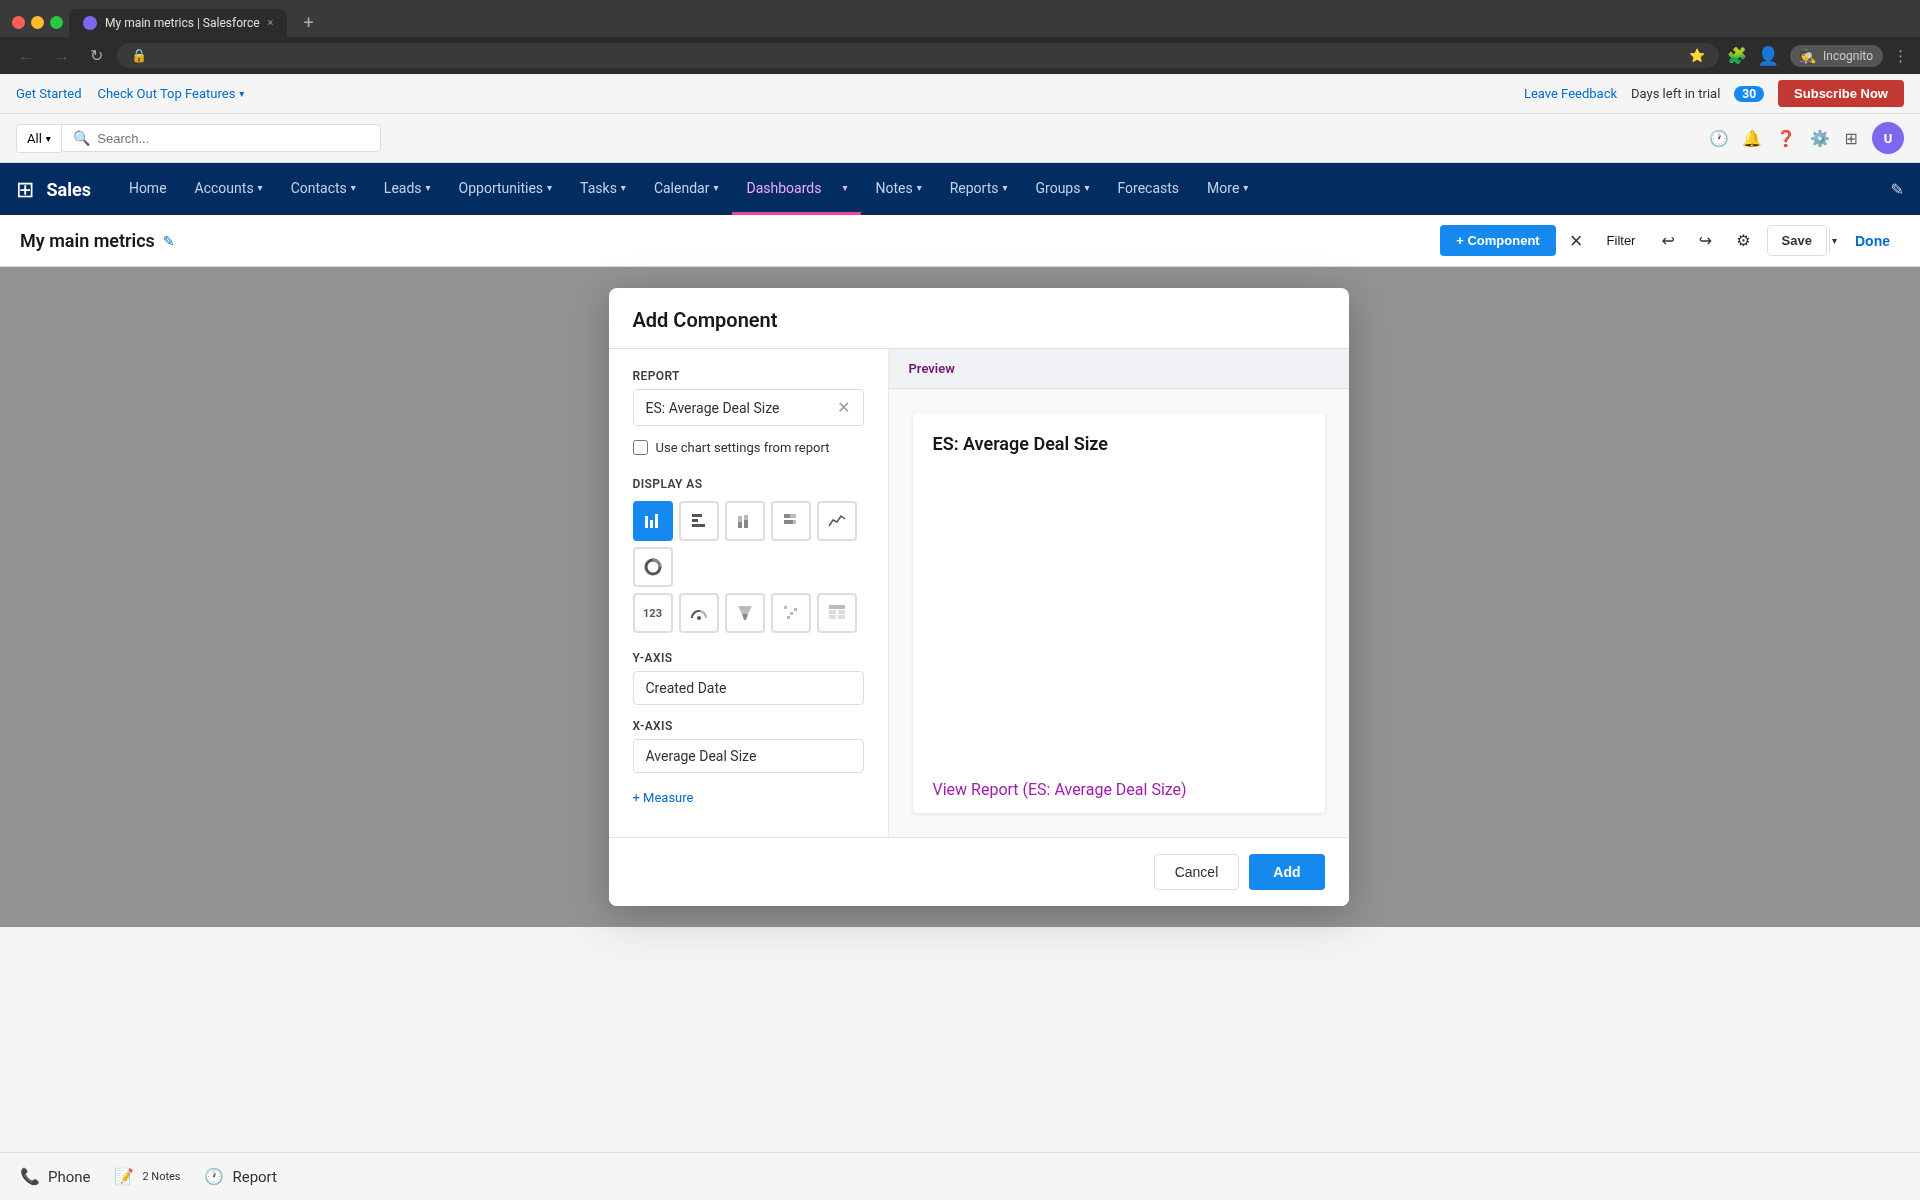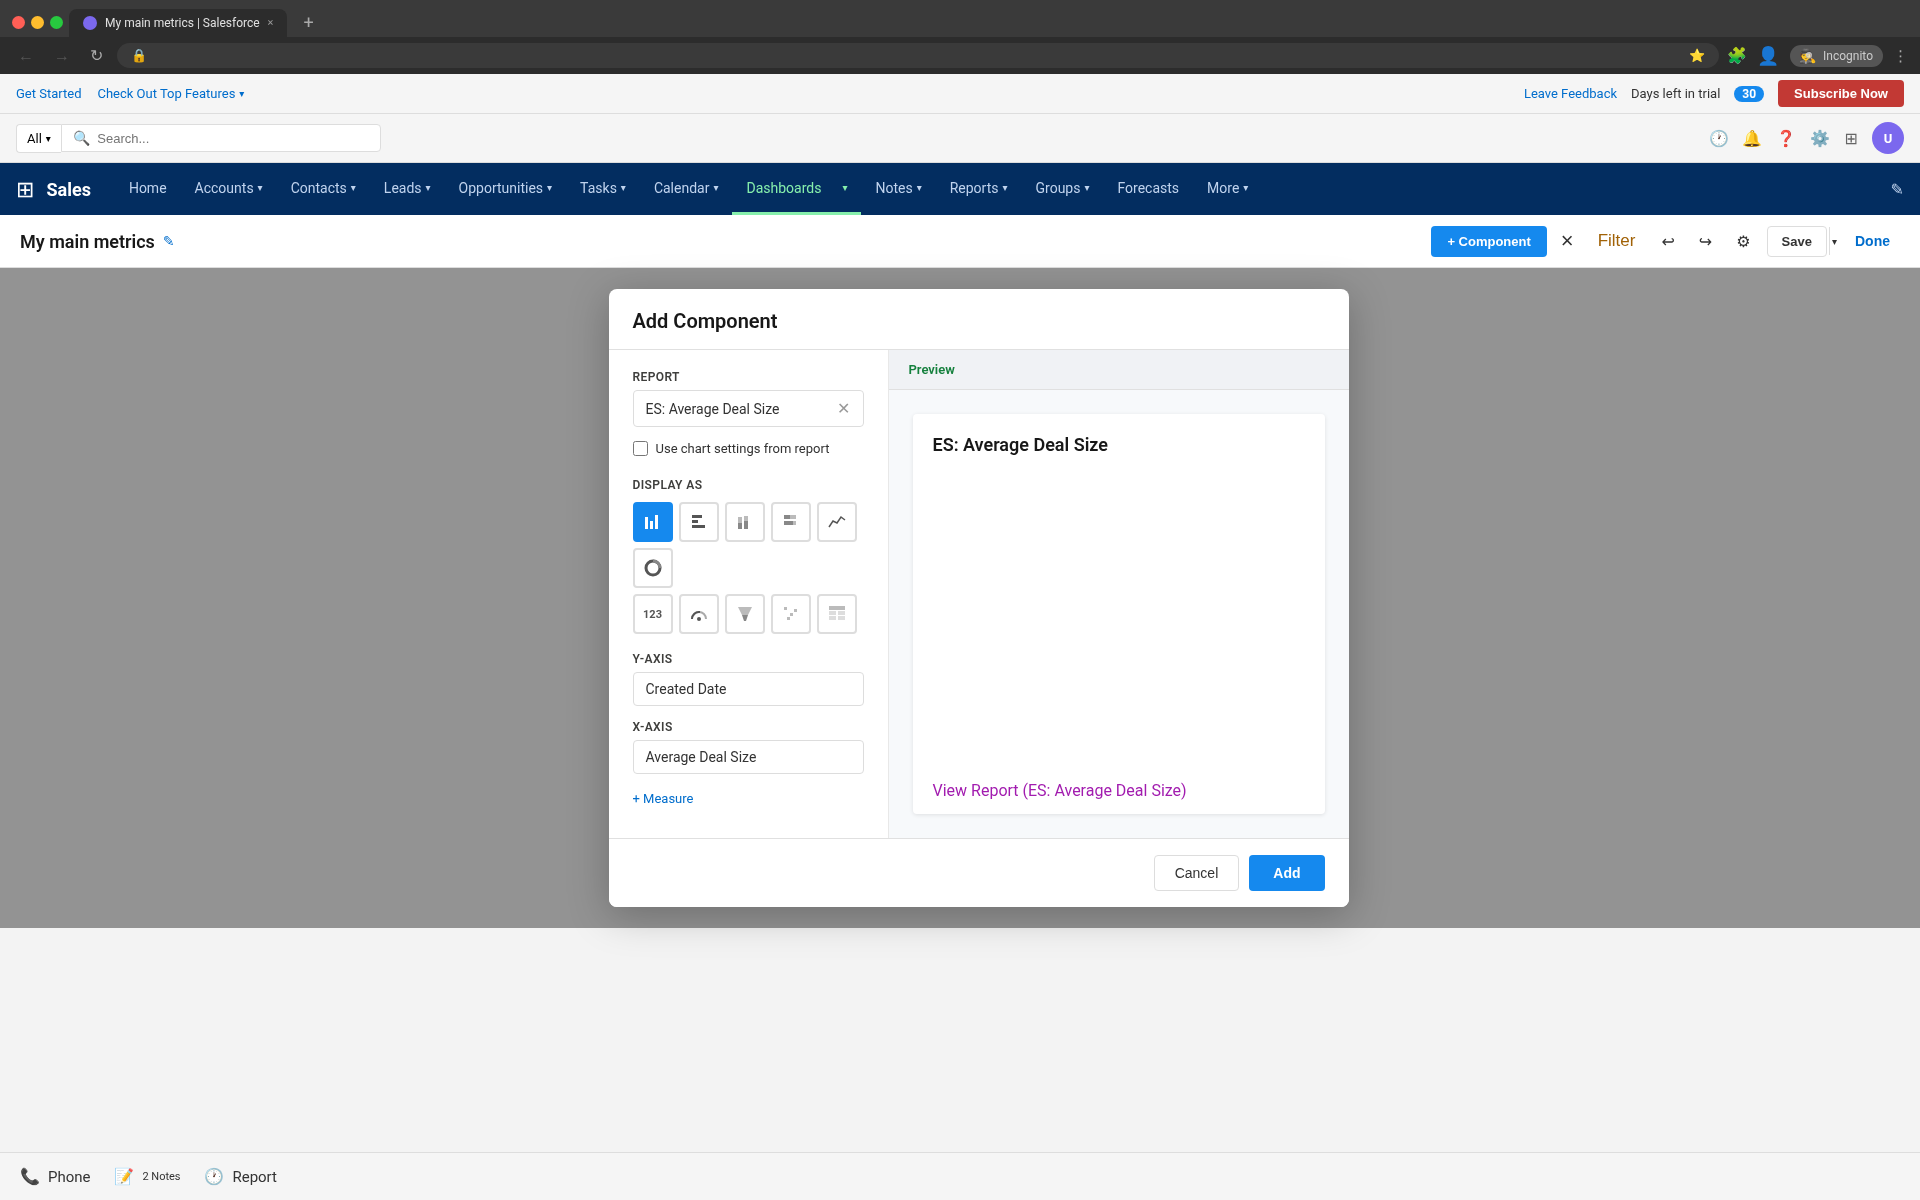--- a/index.html
+++ b/index.html
@@ -42,32 +42,32 @@
     .sf-icons-right { display: flex; align-items: center; gap: 14px; color: #666; font-size: 18px; }
     .sf-icons-right span { cursor: pointer; }
     .avatar-circle { width: 32px; height: 32px; border-radius: 50%; background: #7b68ee; display: flex; align-items: center; justify-content: center; color: white; font-size: 13px; font-weight: bold; }
 
     
     .sf-navbar { background: #032d60; display: flex; align-items: center; padding: 0 16px; height: 52px; }
     .sf-app-launcher { color: white; font-size: 22px; cursor: pointer; margin-right: 12px; }
     .sf-app-name { color: white; font-size: 18px; font-weight: 700; margin-right: 24px; }
     .sf-nav { display: flex; align-items: center; gap: 0; height: 100%; }
     .sf-nav-item { color: #c0d3ee; font-size: 14px; padding: 0 14px; height: 100%; display: flex; align-items: center; gap: 4px; cursor: pointer; white-space: nowrap; border-bottom: 3px solid transparent; }
-    .sf-nav-item.active { color: #86efac; border-bottom: 3px solid #86efac; gap: 21px; }
+    .sf-nav-item.active { color: #f0abfc; border-bottom: 3px solid #ec4899; gap: 21px; }
     .sf-nav-item .chevron { font-size: 10px; }
     .sf-nav-edit { color: #c0d3ee; margin-left: auto; font-size: 16px; cursor: pointer; }
 
     
     .sf-dash-bar { background: white; padding: 10px 20px; display: flex; align-items: center; justify-content: space-between; border-bottom: 1px solid #ddd; }
     .dash-title { font-size: 18px; font-weight: 600; color: #181818; }
     .dash-title-edit { color: #006dcc; font-size: 14px; margin-left: 8px; cursor: pointer; }
     .dash-actions { display: flex; align-items: center; gap: 8px; }
     .btn-component { background: #1589ee; color: white; border: none; border-radius: 4px; padding: 8px 16px; font-size: 13px; font-weight: 600; cursor: pointer; display: flex; align-items: center; gap: 6px; }
     .btn-close-x { background: none; border: none; font-size: 22px; cursor: pointer; color: #333; padding: 0 6px; }
-    .btn-filter { background: none; border: none; color: #a16207; font-size: 17px; cursor: pointer; padding: 6px 10px; }
+    .btn-filter { background: none; border: none; color: #0f172a; font-size: 13px; cursor: pointer; padding: 6px 10px; }
     .btn-undo, .btn-redo, .btn-settings { background: none; border: none; color: #333; font-size: 16px; cursor: pointer; padding: 4px 8px; }
     .btn-save { background: none; border: 1px solid #ddd; border-radius: 4px; color: #333; font-size: 13px; cursor: pointer; padding: 7px 14px; font-weight: 600; display: flex; align-items: center; gap: 4px; }
     .btn-done { background: none; border: none; color: #006dcc; font-size: 14px; font-weight: 600; cursor: pointer; padding: 7px 10px; }
     .save-divider { width: 1px; height: 28px; background: #ddd; margin: 0 2px; }
 
     
     .main-content { background: #f5f5f5; position: relative; }
 
     
     .modal-overlay { position: absolute; top: 0; left: 0; right: 0; bottom: 0; background: rgba(0,0,0,0.4); display: flex; align-items: center; justify-content: center; z-index: 100; padding-left: 37px; }
@@ -90,21 +90,21 @@
     .display-as-label { font-size: 12px; font-weight: 600; color: #3e3e3c; margin-bottom: 10px; text-transform: uppercase; letter-spacing: 0.4px; }
     .chart-types { display: grid; grid-template-columns: repeat(5, 40px); gap: 6px; margin-bottom: 6px; }
     .chart-type-btn { width: 40px; height: 40px; border: 2px solid #ddd; border-radius: 4px; background: white; cursor: pointer; display: flex; align-items: center; justify-content: center; color: #555; font-size: 16px; }
     .chart-type-btn.active { border-color: #1589ee; background: #1589ee; color: white; }
     .chart-row2 { display: flex; gap: 6px; margin-bottom: 18px; }
 
     .axis-field { margin-bottom: 14px; }
     .measure-link { color: #006dcc; font-size: 13px; cursor: pointer; text-decoration: none; }
 
     
-    .preview-header { padding: 12px 20px; font-size: 13px; font-weight: 600; color: #15803d; background: #f0f2f5; border-bottom: 1px solid #e0e0e0; }
+    .preview-header { padding: 12px 20px; font-size: 13px; font-weight: 600; color: #701a75; background: #f0f2f5; border-bottom: 1px solid #e0e0e0; }
     .preview-content { padding: 20px; min-height: 400px; background: white; margin: 12px; border-radius: 4px; box-shadow: 0 1px 4px rgba(0,0,0,0.1); position: relative; }
     .preview-title { font-size: 18px; font-weight: 600; color: #181818; margin-bottom: 16px; }
     .preview-chart-area { height: 280px; }
     .view-report-link { color: #a21caf; font-size: 16px; cursor: pointer; text-decoration: none; position: absolute; bottom: 14px; left: 20px; }
 
     .btn-cancel { background: white; border: 1px solid #ddd; border-radius: 4px; color: #333; font-size: 14px; font-weight: 500; cursor: pointer; padding: 9px 20px; }
     .btn-add { background: #1589ee; border: none; border-radius: 4px; color: white; font-size: 14px; font-weight: 600; cursor: pointer; padding: 9px 24px; }
 
     
     .sf-bottombar { position: fixed; bottom: 0; left: 0; right: 0; background: #f5f5f5; border-top: 1px solid #ddd; padding: 8px 20px; display: flex; align-items: center; gap: 24px; height: 48px; }

